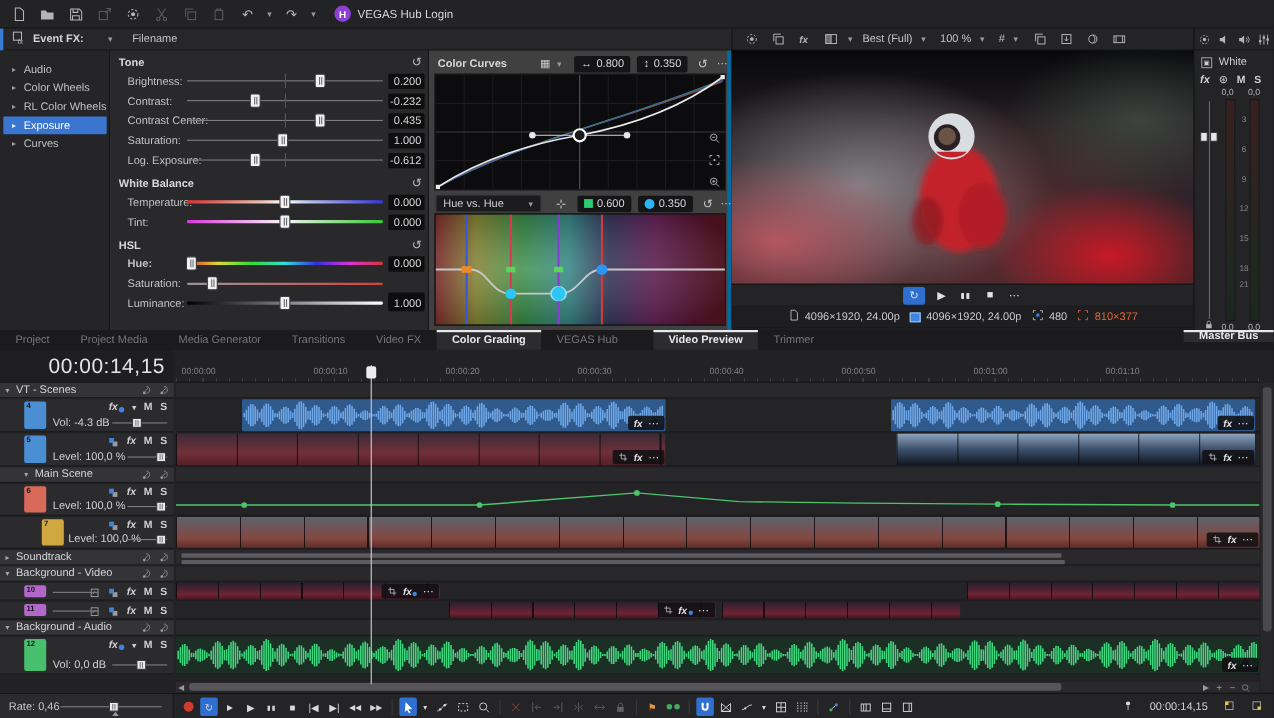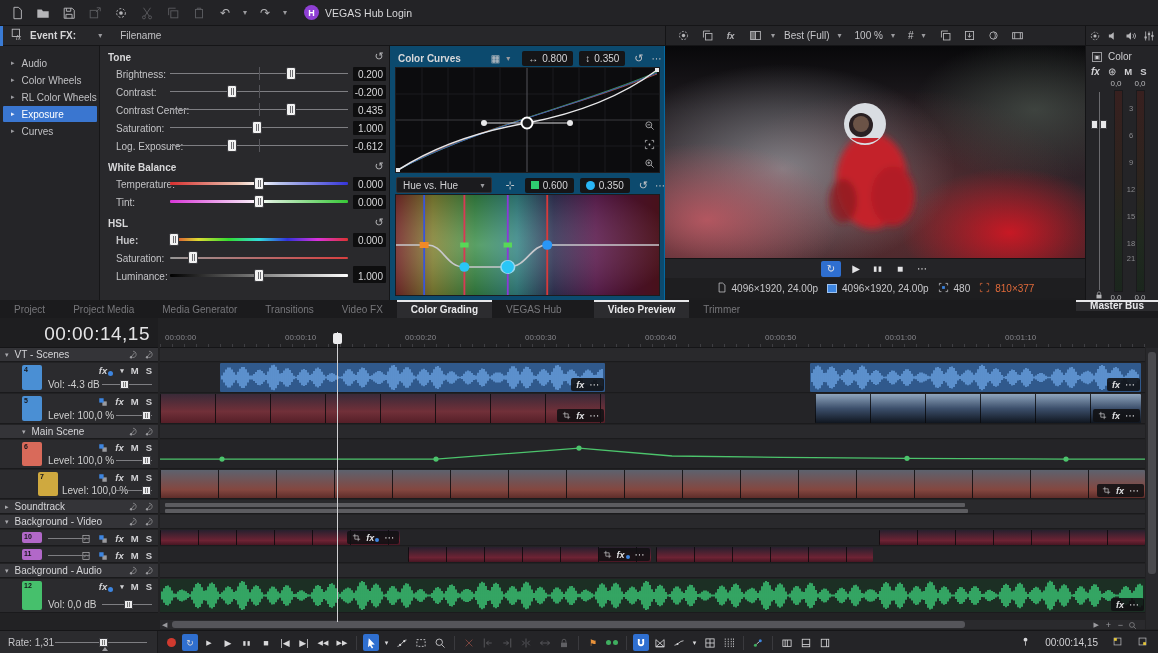--- a/index.html
+++ b/index.html
@@ -50,21 +50,21 @@
   .cp-thumb { position:absolute; top:0; width:10px; height:13px; background:#f2f2f2; border:1px solid #3a3a3e; border-radius:2px; }
   .cp-thumb:after { content:""; position:absolute; left:3px; top:2px; width:1px; height:7px; background:#6a6a6e; box-shadow:2px 0 0 #6a6a6e; }
   .cp-value { position:absolute; left:253px; width:33px; height:14px; background:#0e0e0f; color:#d8d8da; text-align:right; padding:2px 3px 0 0; border-radius:1px; }
   .g-temp { background:linear-gradient(90deg,#d83030,#eac0ae 38%,#fff 50%,#b8c2ec 62%,#3434da); }
   .g-tint { background:linear-gradient(90deg,#d836d8,#f5d8f5 42%,#fff 50%,#d0ecd0 58%,#36c836); }
   .g-hue  { background:linear-gradient(90deg,#dc3232,#dcdc32 16%,#32dc32 33%,#32dcdc 50%,#3232dc 66%,#dc32dc 83%,#dc3232); }
   .g-sat  { background:linear-gradient(90deg,#969696,#d84040); height:2px !important; top:6px !important; }
   .g-lum  { background:linear-gradient(90deg,#000,#fff); }
 
   
-  #curvespanel { left:390px; top:46px; width:275px; height:254px; background:#0c4a6e; border-right:1px solid #0369a1; }
+  #curvespanel { left:390px; top:46px; width:275px; height:254px; background:#404040; border-right:4px solid #0369a1; }
   .cv-head { position:absolute; left:0; width:275px; height:20px; display:flex; align-items:center; }
   .cv-title { font-weight:bold; color:#d8d8da; margin-left:8px; }
   .cv-box { background:#151517; border-radius:2px; height:15px; display:flex; align-items:center; gap:4px; padding:0 6px; color:#d5d5d8; }
   .cv-area { position:absolute; left:5px; width:265px; background:#0c0c0e; border:1px solid #1c1c1f; }
   .hue-dd { background:#1b1b1e; border:1px solid #303034; border-radius:2px; height:16px; display:flex; align-items:center; justify-content:space-between; padding:0 6px; width:110px; color:#d0d0d3; }
   .sw-green { width:8px; height:8px; background:#2ecc71; }
   .sw-cyan  { width:9px; height:9px; background:#29b6f6; border-radius:50%; }
   .cv-sideicons { position:absolute; display:flex; flex-direction:column; gap:6px; color:#c8c8cb; }
 
   
@@ -386,21 +386,21 @@
         <div class="cp-notch"></div>
         <div class="cp-thumb" style="left: calc(68% - 5px);"></div>
       </div>
       <div class="cp-value" style="top: 21px;">0.200</div>
       <div class="cp-label" style="top: 41px;">Contrast:</div>
       <div class="cp-slider" style="left: 70px; top: 39px; width: 178px;">
         <div class="cp-track"></div>
         <div class="cp-notch"></div>
         <div class="cp-thumb" style="left: calc(35% - 5px);"></div>
       </div>
-      <div class="cp-value" style="top: 39px;">-0.200</div>
+      <div class="cp-value" style="top: 39px;">-0.232</div>
       <div class="cp-label" style="top: 59px;">Contrast Center:</div>
       <div class="cp-slider" style="left: 70px; top: 57px; width: 178px;">
         <div class="cp-track"></div>
         <div class="cp-notch"></div>
         <div class="cp-thumb" style="left: calc(68% - 5px);"></div>
       </div>
       <div class="cp-value" style="top: 57px;">0.435</div>
       <div class="cp-label" style="top: 77px;">Saturation:</div>
       <div class="cp-slider" style="left: 70px; top: 75px; width: 178px;">
         <div class="cp-track"></div>
@@ -619,21 +619,21 @@
               </svg>
             </span></span>
         <span>810×377</span>
       </span>
     </div>
   </div>
 
   <div id="masterpanel" class="abs">
     <div class="m-row" style="left:6px;top:5px;">
       <span style="width:10px;height:10px;border:1px solid #9a9a9e;display:inline-flex;align-items:center;justify-content:center;font-size:6px;">▣</span>
-      <span>Color</span>
+      <span>White</span>
     </div>
     <div class="m-row" style="left:5px;top:20px;gap:8px;">
       <span style="font-style:italic;font-weight:bold;">fx</span>
       <span>⊛</span>
       <span class="th-btn">M</span>
       <span class="th-btn">S</span>
     </div>
     <div class="m-db" style="left:22px;top:33px;">0,0</div>
     <div class="m-db" style="left:46px;top:33px;">0,0</div>
     <div class="fader-rail" style="left:13px;top:46px;height:198px;"></div>
@@ -1049,21 +1049,21 @@
             </svg>
           </span></span>
     </div>
     <div id="vscroll">
         <div class="handle"></div>
       </div>
   </div>
 
   <div id="bottombar" class="abs">
     <div id="rate-area">
-      <span style="position:absolute;left:8px;top:6px;">Rate: 1,31</span>
+      <span style="position:absolute;left:8px;top:6px;">Rate: 0,46</span>
       <div class="th-slider" style="left:55px;top:7px;width:92px;">
         <div class="th-slim"></div>
           <div class="th-sth" style="left:44px;"></div>
         <div style="position:absolute;left:47px;top:9px;width:0;height:0;border-left:3px solid transparent;border-right:3px solid transparent;border-bottom:4px solid #9a9a9e;"></div>
       </div>
     </div>
     <div id="transport">
         <span class="bt red">
           <span style="width:9px;height:9px;background:#d03a2f;border-radius:50%;display:block;"></span>
         </span>

